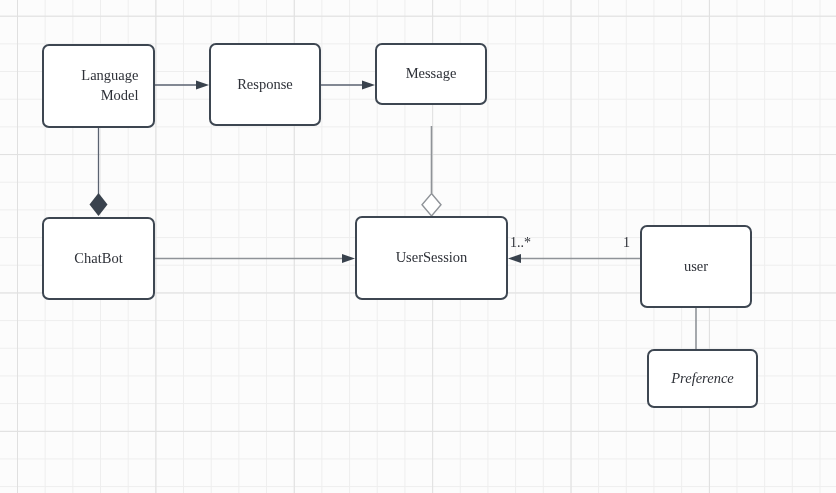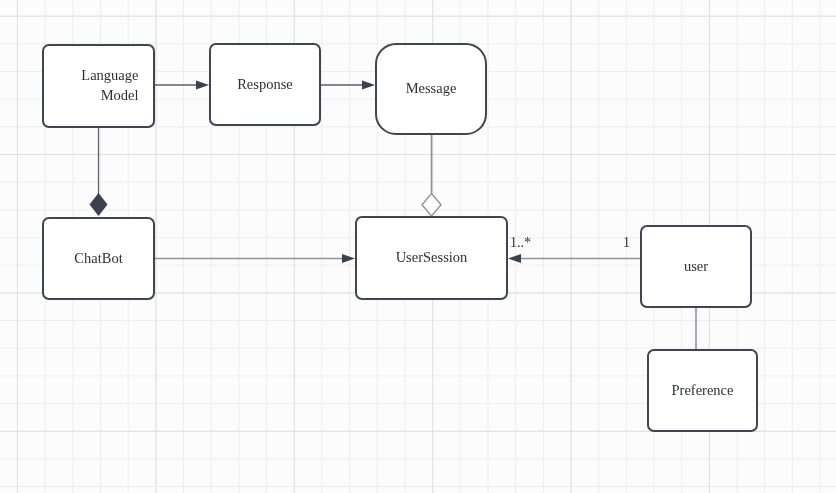--- a/index.html
+++ b/index.html
@@ -91,37 +91,37 @@
   </svg>
 
   <div class="node" style="left:42px; top:44px; width:113px; height:84px;text-align:right;">
     <span style="display:block; max-width:80px;">Language Model</span>
   </div>
 
   <div class="node" style="left:209px; top:43px; width:112px; height:83px;justify-content:center;">
     <span>Response</span>
   </div>
 
-  <div class="node" style="left:375px; top:43px; width:112px; height:92px;border-radius:21px;">
+  <div class="node" style="left:375px; top:43px; width:112px; height:62px;">
     <span>Message</span>
   </div>
 
   <div class="node" style="left:42px; top:217px; width:113px; height:83px;">
     <span>ChatBot</span>
   </div>
 
   <div class="node" style="left:355px; top:216px; width:153px; height:84px;">
     <span>UserSession</span>
   </div>
 
   <div class="node" style="left:640px; top:217px; width:112px; height:83px;margin-top:8px;">
     <span>user</span>
   </div>
 
-  <div class="node" style="left:647px; top:349px; width:111px; height:83px;">
+  <div class="node" style="left:647px; top:349px; width:111px; height:59px;font-style:italic;">
     <span>Preference</span>
   </div>
 
   <div class="edge-label" style="left:510px; top:235px;">1..*</div>
 
   <div class="edge-label" style="left:616px; top:235px; width:14px; text-align:right;">1</div>
 
 </div>
 
 </body></html>

